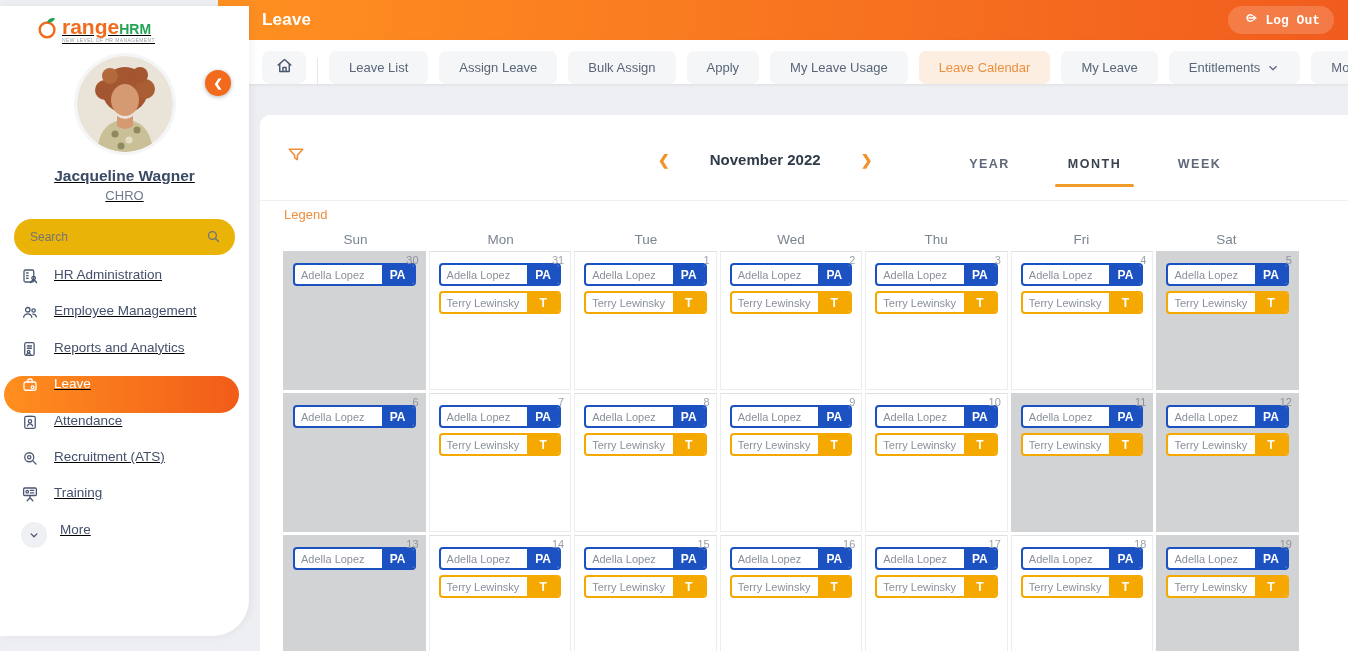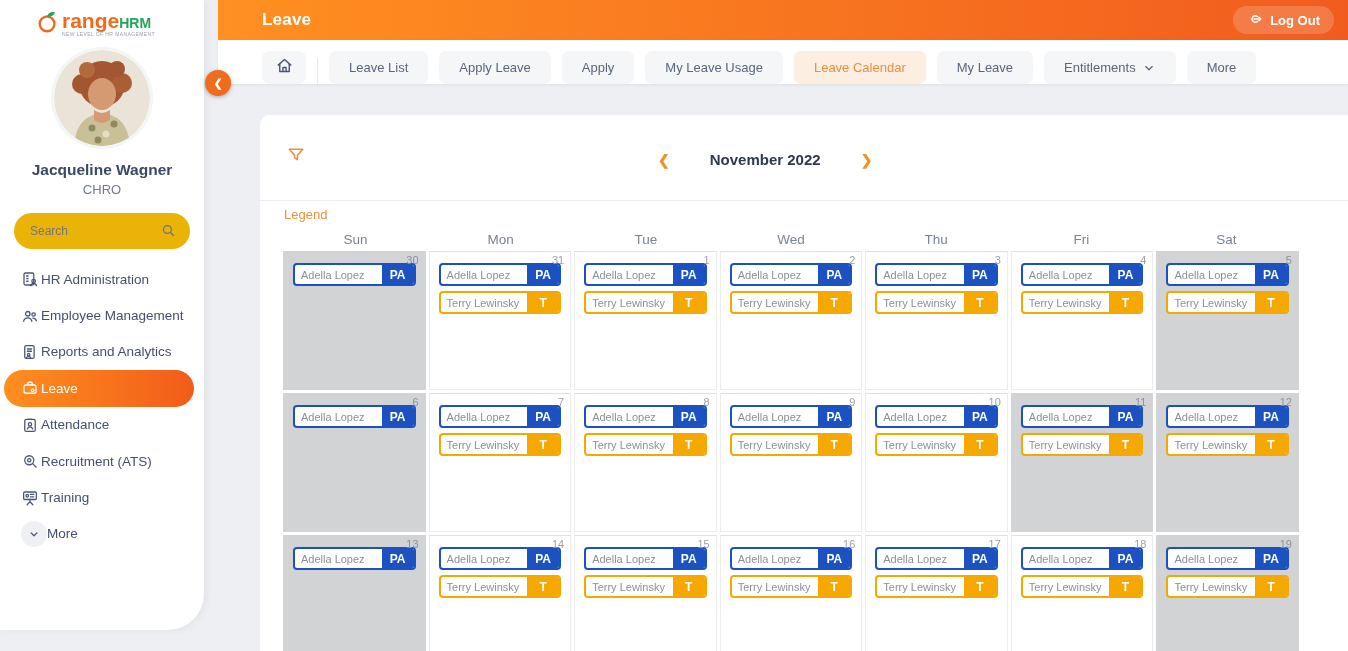--- a/index.html
+++ b/index.html
@@ -6,56 +6,56 @@
   html,body { width:1348px; height:651px; overflow:hidden; }
   body { position:relative; background:#EDEFF2; font-family:"Liberation Sans", sans-serif; }
 
   
   .topbar { position:absolute; left:218px; top:0; width:1130px; height:40px;
             background:linear-gradient(90deg,#FF9021,#F15C1E); z-index:1; }
   .topbar-title { position:absolute; left:44px; top:0; line-height:40px; color:#fff;
                   font-size:17px; font-weight:bold; letter-spacing:.2px; }
   .logout-btn { position:absolute; right:14px; top:6px; height:28px; border-radius:15px;
                 background:rgba(255,255,255,.18); color:#fff; display:flex; align-items:center;
-                gap:7px; padding:0 14px; font-size:13px; font-weight:bold; cursor:pointer; }
+                gap:7px; padding:0 14px; font-size:13px; font-weight:bold; cursor:pointer;font-family:Liberation Mono, monospace; }
 
   
   .toolbar { position:absolute; left:218px; top:40px; width:1130px; height:44px; background:#fff;
              display:flex; align-items:flex-end; gap:11px; padding-left:44px; z-index:1;
              box-shadow:0 1px 3px rgba(27,33,58,.07); }
   .home-btn { width:44px; height:33px; background:#F5F6F8; border-radius:8px; display:flex;
               align-items:center; justify-content:center; color:#4B5671; cursor:pointer; flex:none; }
   .vdiv { width:1px; height:26px; background:#E6E8EB; flex:none; }
   .tab { background:#F5F6F8; color:#5A6678; font-size:13px; padding:9px 20px; border-radius:7px;
          display:flex; align-items:center; gap:6px; cursor:pointer; white-space:nowrap; flex:none; }
   .tab.active { background:#FCEEE1; color:#EE8F3D; }
 
   
-  .sidebar { position:absolute; left:0; top:0; width:204px; height:630px; background:#fff;
-             border-radius:0 0 36px 0; box-shadow:2px 0 8px rgba(0,0,0,.06); z-index:3; }
+  .sidebar { position:absolute; left:0; top:6px; width:249px; height:630px; background:#fff;
+             border-radius:0 0 36px 0; box-shadow:2px 0 8px rgba(0,0,0,.06); z-index:3;text-decoration:underline; }
   .collapse-btn { position:absolute; left:205px; top:70px; width:26px; height:26px; border-radius:50%;
                   background:#F26B1D; color:#fff; display:flex; align-items:center; justify-content:center;
                   font-size:11px; font-weight:bold; z-index:4; box-shadow:0 1px 4px rgba(0,0,0,.3);
                   cursor:pointer; }
   .logo-row { display:flex; align-items:flex-start; gap:2px; padding:10px 0 0 36px; }
   .logo-text-wrap { line-height:1; }
   .logo-orange { color:#F26B1D; font-size:21px; font-weight:bold; }
   .logo-green { color:#24A455; font-size:14px; font-weight:bold; }
   .logo-tagline { display:block; font-size:5px; color:#9AA0AA; letter-spacing:.4px; text-align:right; margin-top:1px; }
   .avatar-wrap { width:96px; height:96px; margin:12px auto 0; border-radius:50%; overflow:hidden;
                  box-shadow:0 0 0 3px #F4F5F7; }
   .profile-name { text-align:center; margin-top:15px; font-size:15.5px; font-weight:bold; color:#3A4964; }
   .profile-role { text-align:center; margin-top:3px; font-size:13px; color:#6F7A8B; }
   .search-wrap { position:relative; margin:16px 14px 0; }
   .search-wrap input { width:100%; height:36px; border:none; outline:none; background:#eab308;
                        border-radius:18px; padding:0 38px 0 16px; font-size:12px; color:#4B5671;
                        font-family:"Liberation Sans", sans-serif; }
   .search-wrap .sic { position:absolute; right:13px; top:9px; color:#697386; }
   .menu { margin-top:12px; }
-  .side-item { height:36.4px; display:flex; align-items:center; padding-left:21px;
+  .side-item { height:36.4px; display:flex; align-items:flex-start; gap:13px; padding-left:21px;
                color:#44506B; font-size:13.5px; cursor:pointer; }
   .side-item .icn { width:20px; display:flex; color:#4A5672; flex:none; }
   .side-item.active { background:linear-gradient(90deg,#FF8F1F,#F15C19); color:#fff;
                       border-radius:20px; margin:0 10px 0 4px; padding-left:17px; }
   .side-item.active .icn { color:#fff; }
   .more-chip { width:26px; height:26px; border-radius:50%; background:#EEF0F3; display:flex;
                align-items:center; justify-content:center; color:#4A5672; flex:none; }
 
   
   .panel { position:absolute; left:260px; top:115px; width:1088px; height:536px; background:#fff;
@@ -122,21 +122,24 @@
           <path d="M10 19.5v-5h4v5"></path>
         </svg>
     </span>
   </div>
   <div class="vdiv"></div>
   <div id="nav-tabs" style="display:flex;gap:11px;align-items:center;">
       <div class="tab">
         <span>Leave List</span>
       </div>
       <div class="tab">
-        <span>Apply Leave</span>
+        <span>Assign Leave</span>
+      </div>
+      <div class="tab">
+        <span>Bulk Assign</span>
       </div>
       <div class="tab">
         <span>Apply</span>
       </div>
       <div class="tab">
         <span>My Leave Usage</span>
       </div>
       <div class="tab active">
         <span>Leave Calendar</span>
       </div>
@@ -308,20 +311,25 @@
         </svg>
     </span>
   </div>
 
   <div class="month-nav">
     <span class="mn-chev">❮</span>
     <span class="mn-label">November 2022</span>
     <span class="mn-chev">❯</span>
   </div>
 
+  <div class="views" id="view-tabs">
+      <div class="view-tab">YEAR</div>
+      <div class="view-tab active">MONTH</div>
+      <div class="view-tab">WEEK</div>
+    </div>
 
   <div class="legend-divider"></div>
   <div class="legend-label">Legend</div>
 
   <div class="cal-head" id="cal-head">
       <div>Sun</div>
       <div>Mon</div>
       <div>Tue</div>
       <div>Wed</div>
       <div>Thu</div>

